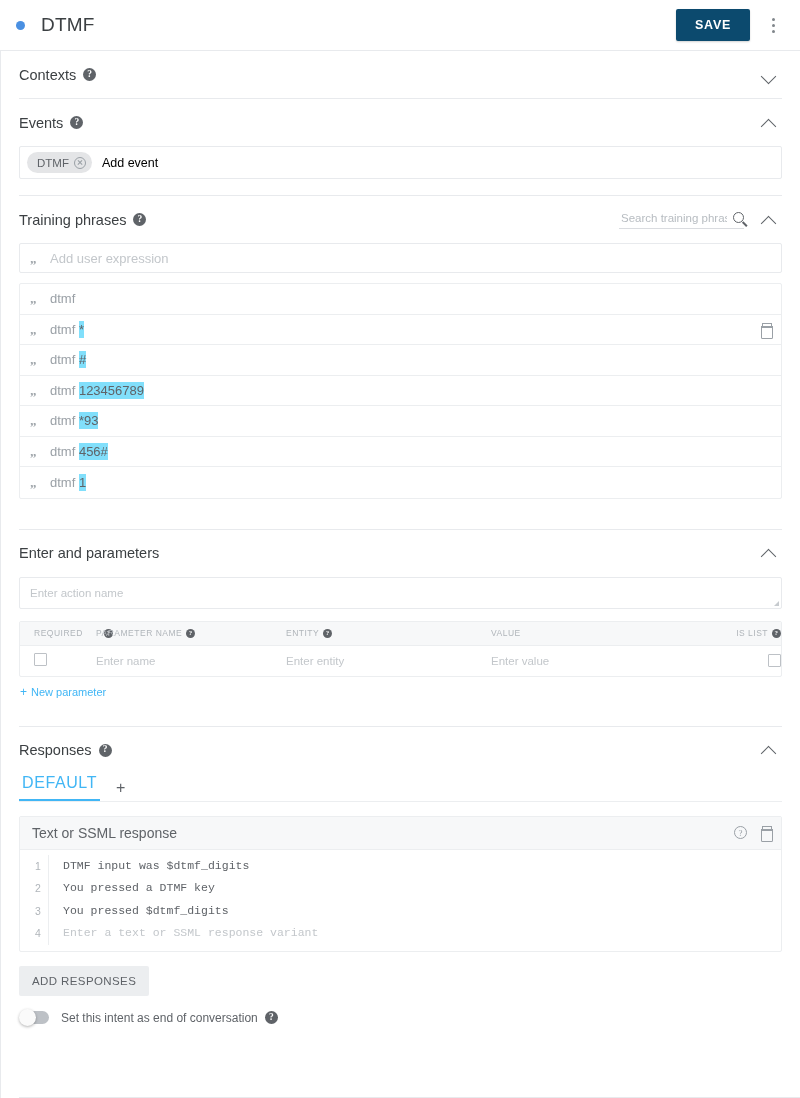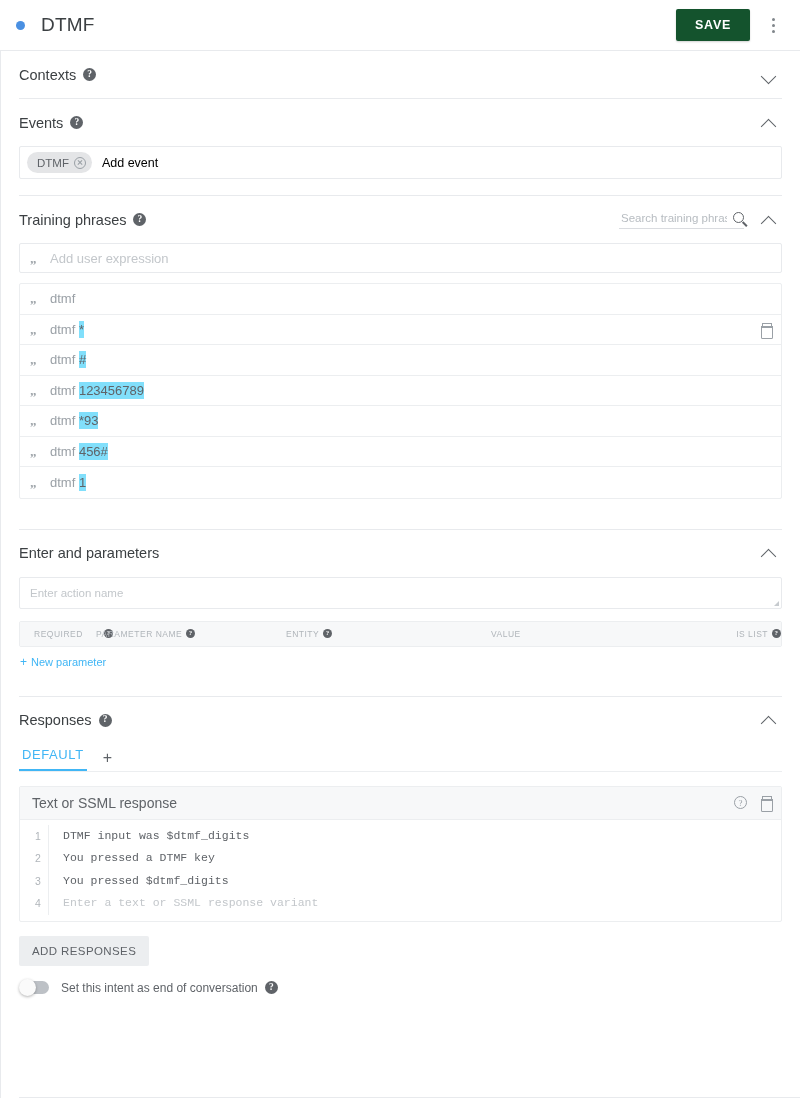--- a/index.html
+++ b/index.html
@@ -31,21 +31,21 @@
     flex: 0 0 auto;
   }
   .intent-title {
     font-size: 19px;
     font-weight: 400;
     color: #3c4043;
     letter-spacing: .2px;
   }
   .topbar-spacer { flex: 1 1 auto; }
   .save-btn {
-    background: #14532d;
+    background: #0c4a6e;
     color: #fff;
     border: none;
     font-family: inherit;
     font-size: 12.5px;
     font-weight: 600;
     letter-spacing: .7px;
     padding: 9px 19px;
     border-radius: 2px;
     cursor: pointer;
     box-shadow: 0 1px 2px rgba(0,0,0,.18);
@@ -331,21 +331,21 @@
 
   
   .tabs {
     display: flex;
     align-items: flex-end;
     margin: 0 18px;
     border-bottom: 1px solid #eceef0;
     height: 28px;
   }
   .tab {
-    font-size: 13px;
+    font-size: 16px;
     letter-spacing: .6px;
     color: #41b6f5;
     padding: 0 3px 7px 3px;
     border-bottom: 2px solid #41b6f5;
     cursor: pointer;
   }
   .tab-plus {
     color: #5f6368;
     font-size: 16px;
     margin-left: 16px;
@@ -579,20 +579,29 @@
           <span class="helpico">?</span>
         </span>
       <span class="pth c-val">
           <span>VALUE</span>
         </span>
       <span class="pth c-list">
           <span>IS LIST</span>
           <span class="helpico">?</span>
         </span>
     </div>
+    <div class="ptr">
+      <span class="c-req"><span class="cbox"></span></span>
+      <span class="pcell ph c-name">Enter name</span>
+      <span class="pcell ph c-ent">Enter entity</span>
+      <span class="pcell ph c-val">Enter value</span>
+      <span class="c-list">
+          <span class="cbox"></span>
+        </span>
+    </div>
   </div>
 
   <div class="newparam">
     <span class="plus">+</span>
     <span>New parameter</span>
   </div>
 
   <div style="height:26px"></div>
   <div class="divider"></div>
 

